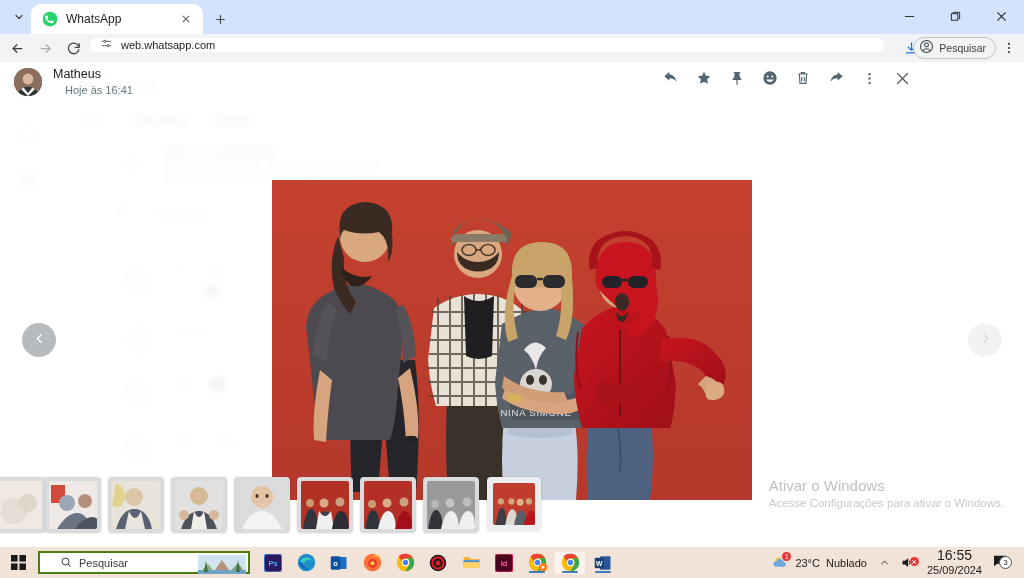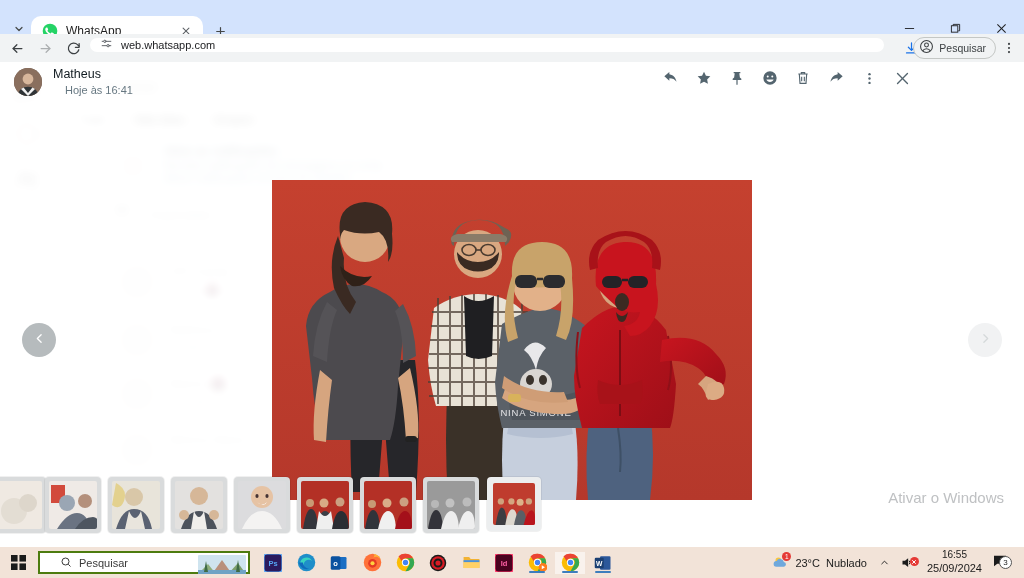--- a/index.html
+++ b/index.html
@@ -6,21 +6,21 @@
   html, body {
     width: 1024px; height: 578px;
     overflow: hidden;
     font-family: "Liberation Sans", sans-serif;
     background: #fff;
   }
 
   
   #browser-chrome { position: absolute; left:0; top:0; width:1024px; height:62px; background:#d3e3fd; }
 
-  #tab-strip { position:absolute; left:0; top:12px; width:1024px; height:34px; }
+  #tab-strip { position:absolute; left:0; top:0; width:1024px; height:34px; }
   #tab-list-chevron {
     position:absolute; left:6px; top:4px; width:26px; height:26px;
     display:flex; align-items:center; justify-content:center;
     border-radius:13px; color:#444746;
   }
 
   .tab {
     position:absolute; top:4px; height:30px;
     border-radius:10px 10px 0 0;
     display:flex; align-items:center; gap:8px;
@@ -196,21 +196,21 @@
   }
   .taskapp.active { background:rgba(255,255,255,.55); }
 
   #systray { position:absolute; right:8px; top:0; height:31px; display:flex; align-items:center; gap:0; }
   #weather-chip { display:flex; align-items:center; gap:6px; padding:0 6px; }
   #weather-temp { font-size:11px; color:#1b1b1b; }
   #weather-cond { font-size:11px; color:#1b1b1b; }
   #tray-chevron { padding:0 6px; display:flex; align-items:center; color:#1b1b1b; }
   #tray-volume { padding:0 4px; display:flex; align-items:center; position:relative; }
   #clock { padding:0 8px; text-align:center; }
-  #clock-time { font-size:10px; color:#1b1b1b; line-height:1.25; }
+  #clock-time { font-size:14px; color:#1b1b1b; line-height:1.25; }
   #clock-date { font-size:11px; color:#1b1b1b; line-height:1.25; }
   #notification-center { padding:0 8px 0 2px; position:relative; display:flex; align-items:center; }
   #notification-badge {
     position:absolute; right:4px; bottom:4px; width:13px; height:13px; border-radius:7px;
     background:#fff; border:1px solid #555; color:#222; font-size:8px;
     display:flex; align-items:center; justify-content:center;
   }
 </style>
 </head>
 <body>
@@ -728,20 +728,21 @@
             <path d="M35 48 q4-17 9-17 q5 0 4 17z" fill="#b9151e"></path>
             <circle cx="41" cy="21" r="3.6" fill="#cfa27c"></circle>
           </svg>
         </div>
       </div>
     </div>
   </div>
 
   <div id="windows-watermark">
     <div id="watermark-title">Ativar o Windows</div>
+    <div id="watermark-sub">Acesse Configurações para ativar o Windows.</div>
   </div>
 </div>
 
 <div id="taskbar">
 
   <div id="start-button">
     <svg width="15" height="15" viewBox="0 0 16 16" fill="#1b1b1b">
       <rect x="0" y="0" width="7" height="7"></rect>
         <rect x="9" y="0" width="7" height="7"></rect>
       <rect x="0" y="9" width="7" height="7"></rect>

